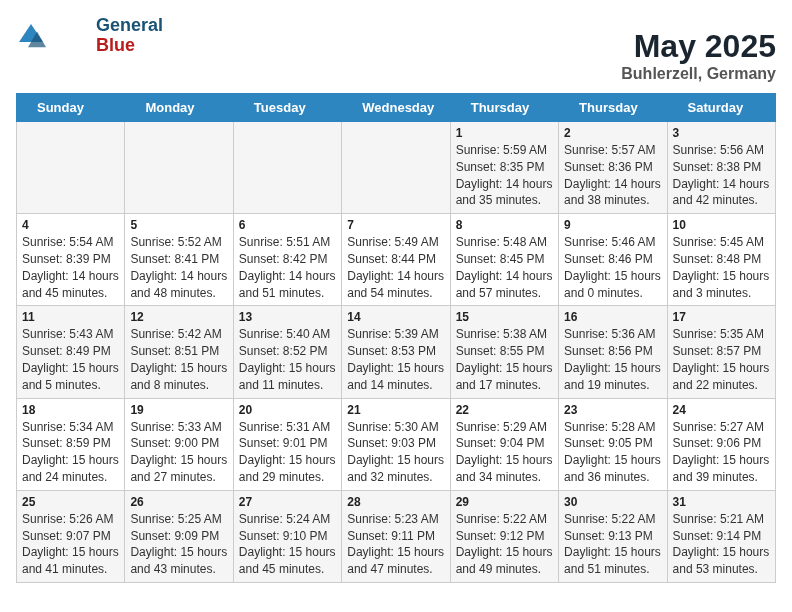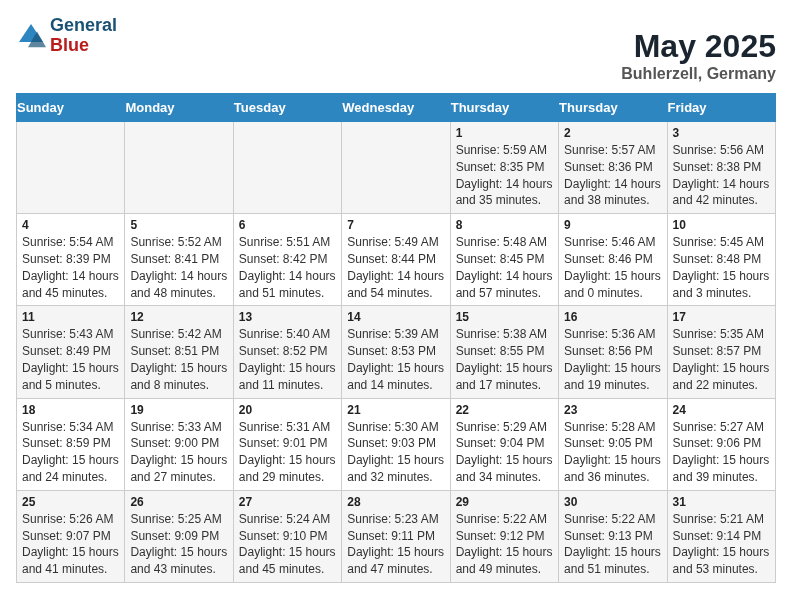--- a/index.html
+++ b/index.html
@@ -19,20 +19,21 @@
     .logo {
       display: flex;
       align-items: center;
       gap: 4px;
     }
     .logo-text {
       font-size: 18px;
       font-weight: bold;
       color: #1a5276;
       line-height: 1.1;
+      margin-left: 46px;
     }
     .logo-text span {
       color: #b91c1c;
     }
     .logo-icon {
       width: 30px;
       height: 30px;
     }
     .title-block {
       text-align: right;
@@ -50,21 +51,21 @@
     }
     table {
       width: 100%;
       border-collapse: collapse;
       table-layout: fixed;
     }
     thead th {
       background-color: #2e86c1;
       color: #fff;
       font-size: 13px;
-      padding: 6px 0;
+      padding: 6px 20px;
       text-align: left;
       border: 1px solid #2e86c1;
     }
     tbody td {
       border: 1px solid #ccc;
       vertical-align: top;
       padding: 4px 5px;
       font-size: 10.5px;
       color: #222;
       height: 85px;
@@ -109,21 +110,21 @@
 
 <table>
   <thead>
     <tr id="header-row">
         <th>Sunday</th>
         <th>Monday</th>
         <th>Tuesday</th>
         <th>Wednesday</th>
         <th>Thursday</th>
         <th>Thursday</th>
-        <th>Friday</th>
+        <th>Saturday</th>
       </tr>
   </thead>
   <tbody id="calendar-body">
   <tr>
         <td></td>
         <td></td>
         <td></td>
         <td></td>
         <td>
           <span class="day-num">1</span>

